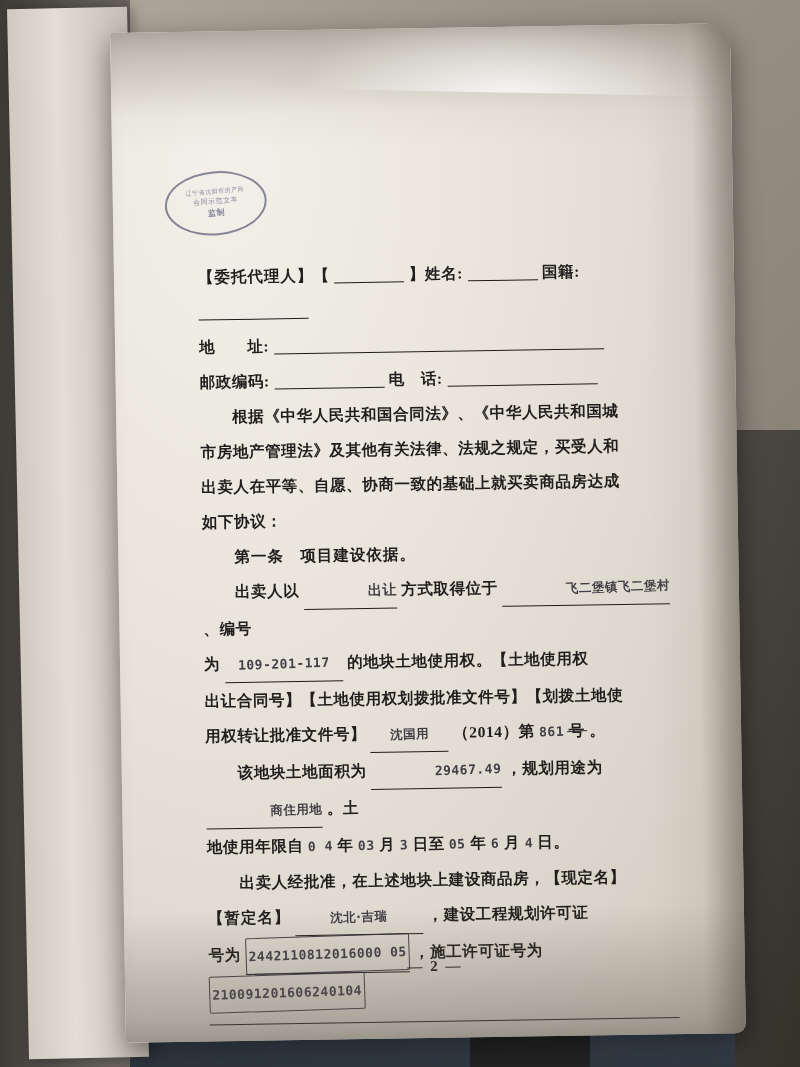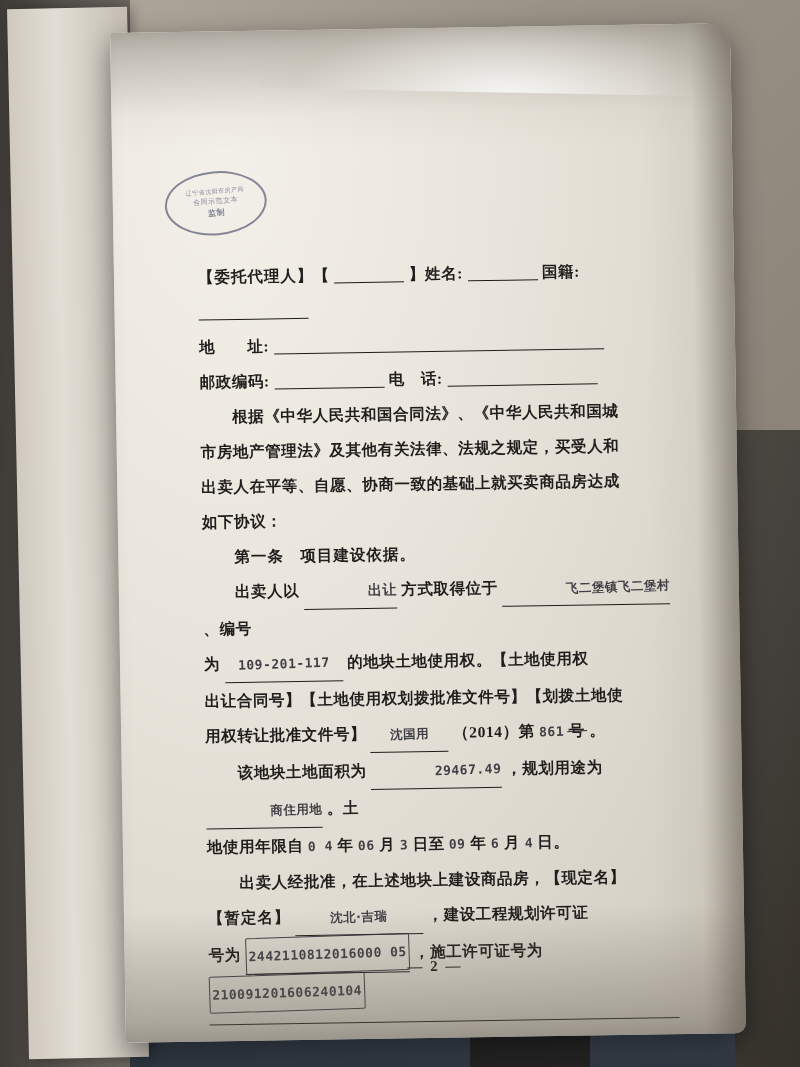--- a/index.html
+++ b/index.html
@@ -232,25 +232,25 @@
           <span class="ul-line" style="min-width:92px"><span class="hand num">29467.49</span></span>
           <span>，规划用途为</span>
           <span class="ul-line" style="min-width:70px"><span class="hand small">商住用地</span></span>
           <span>。土</span>
         </div>
 
         <div class="p">
           <span>地使用年限自</span>
           <span class="hand num">0 4</span>
           <span>年</span>
-          <span class="hand num">06</span>
+          <span class="hand num">03</span>
           <span>月</span>
           <span class="hand num">3</span>
           <span>日至</span>
-          <span class="hand num">09</span>
+          <span class="hand num">05</span>
           <span>年</span>
           <span class="hand num">6</span>
           <span>月</span>
           <span class="hand num">4</span>
           <span>日。</span>
         </div>
 
         <div class="p indent">出卖人经批准，在上述地块上建设商品房，【现定名】</div>
 
         <div class="p">

